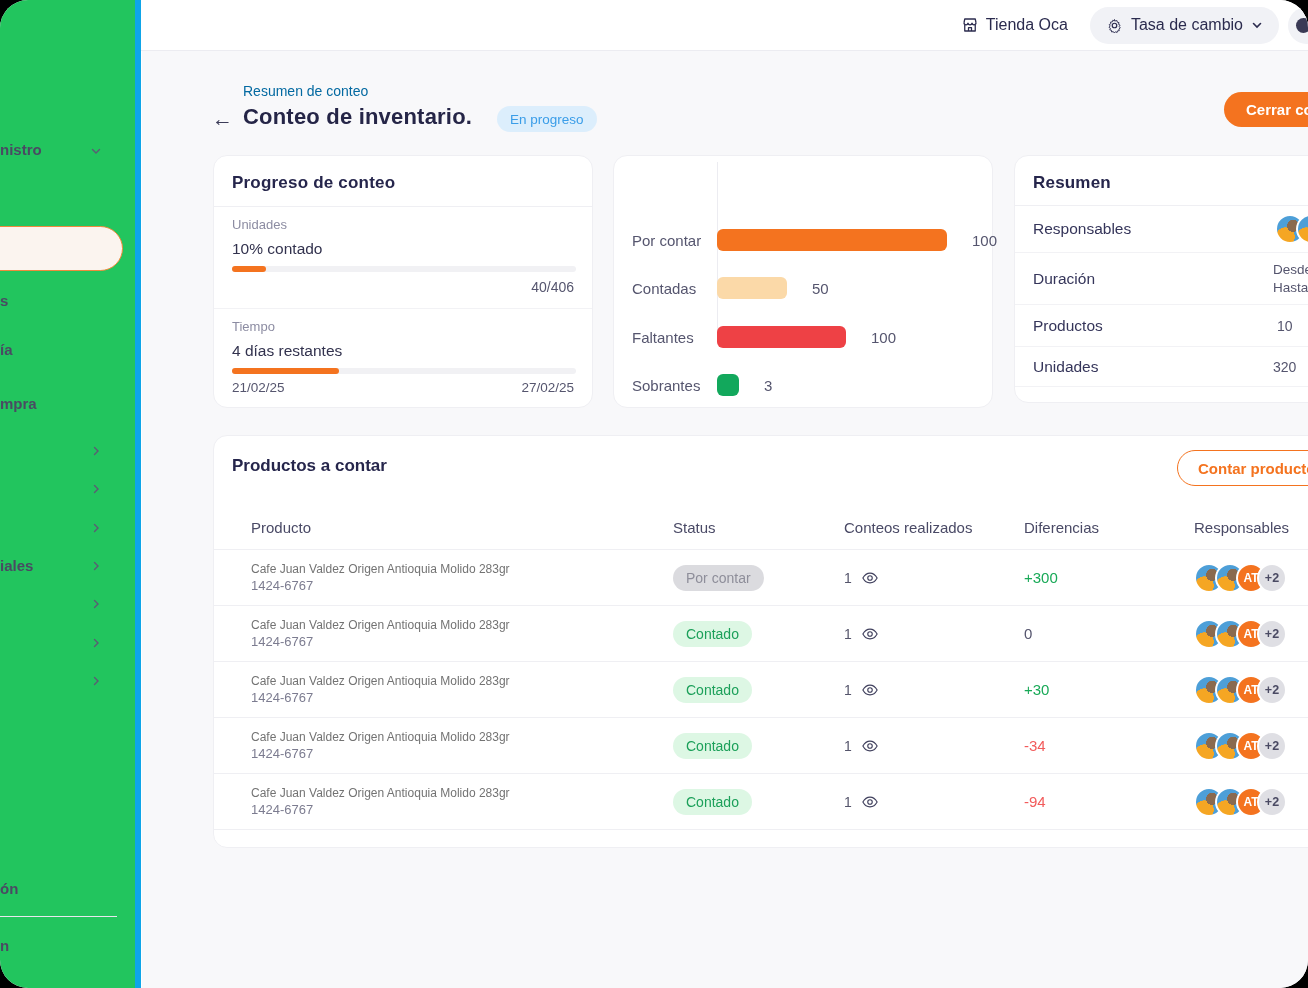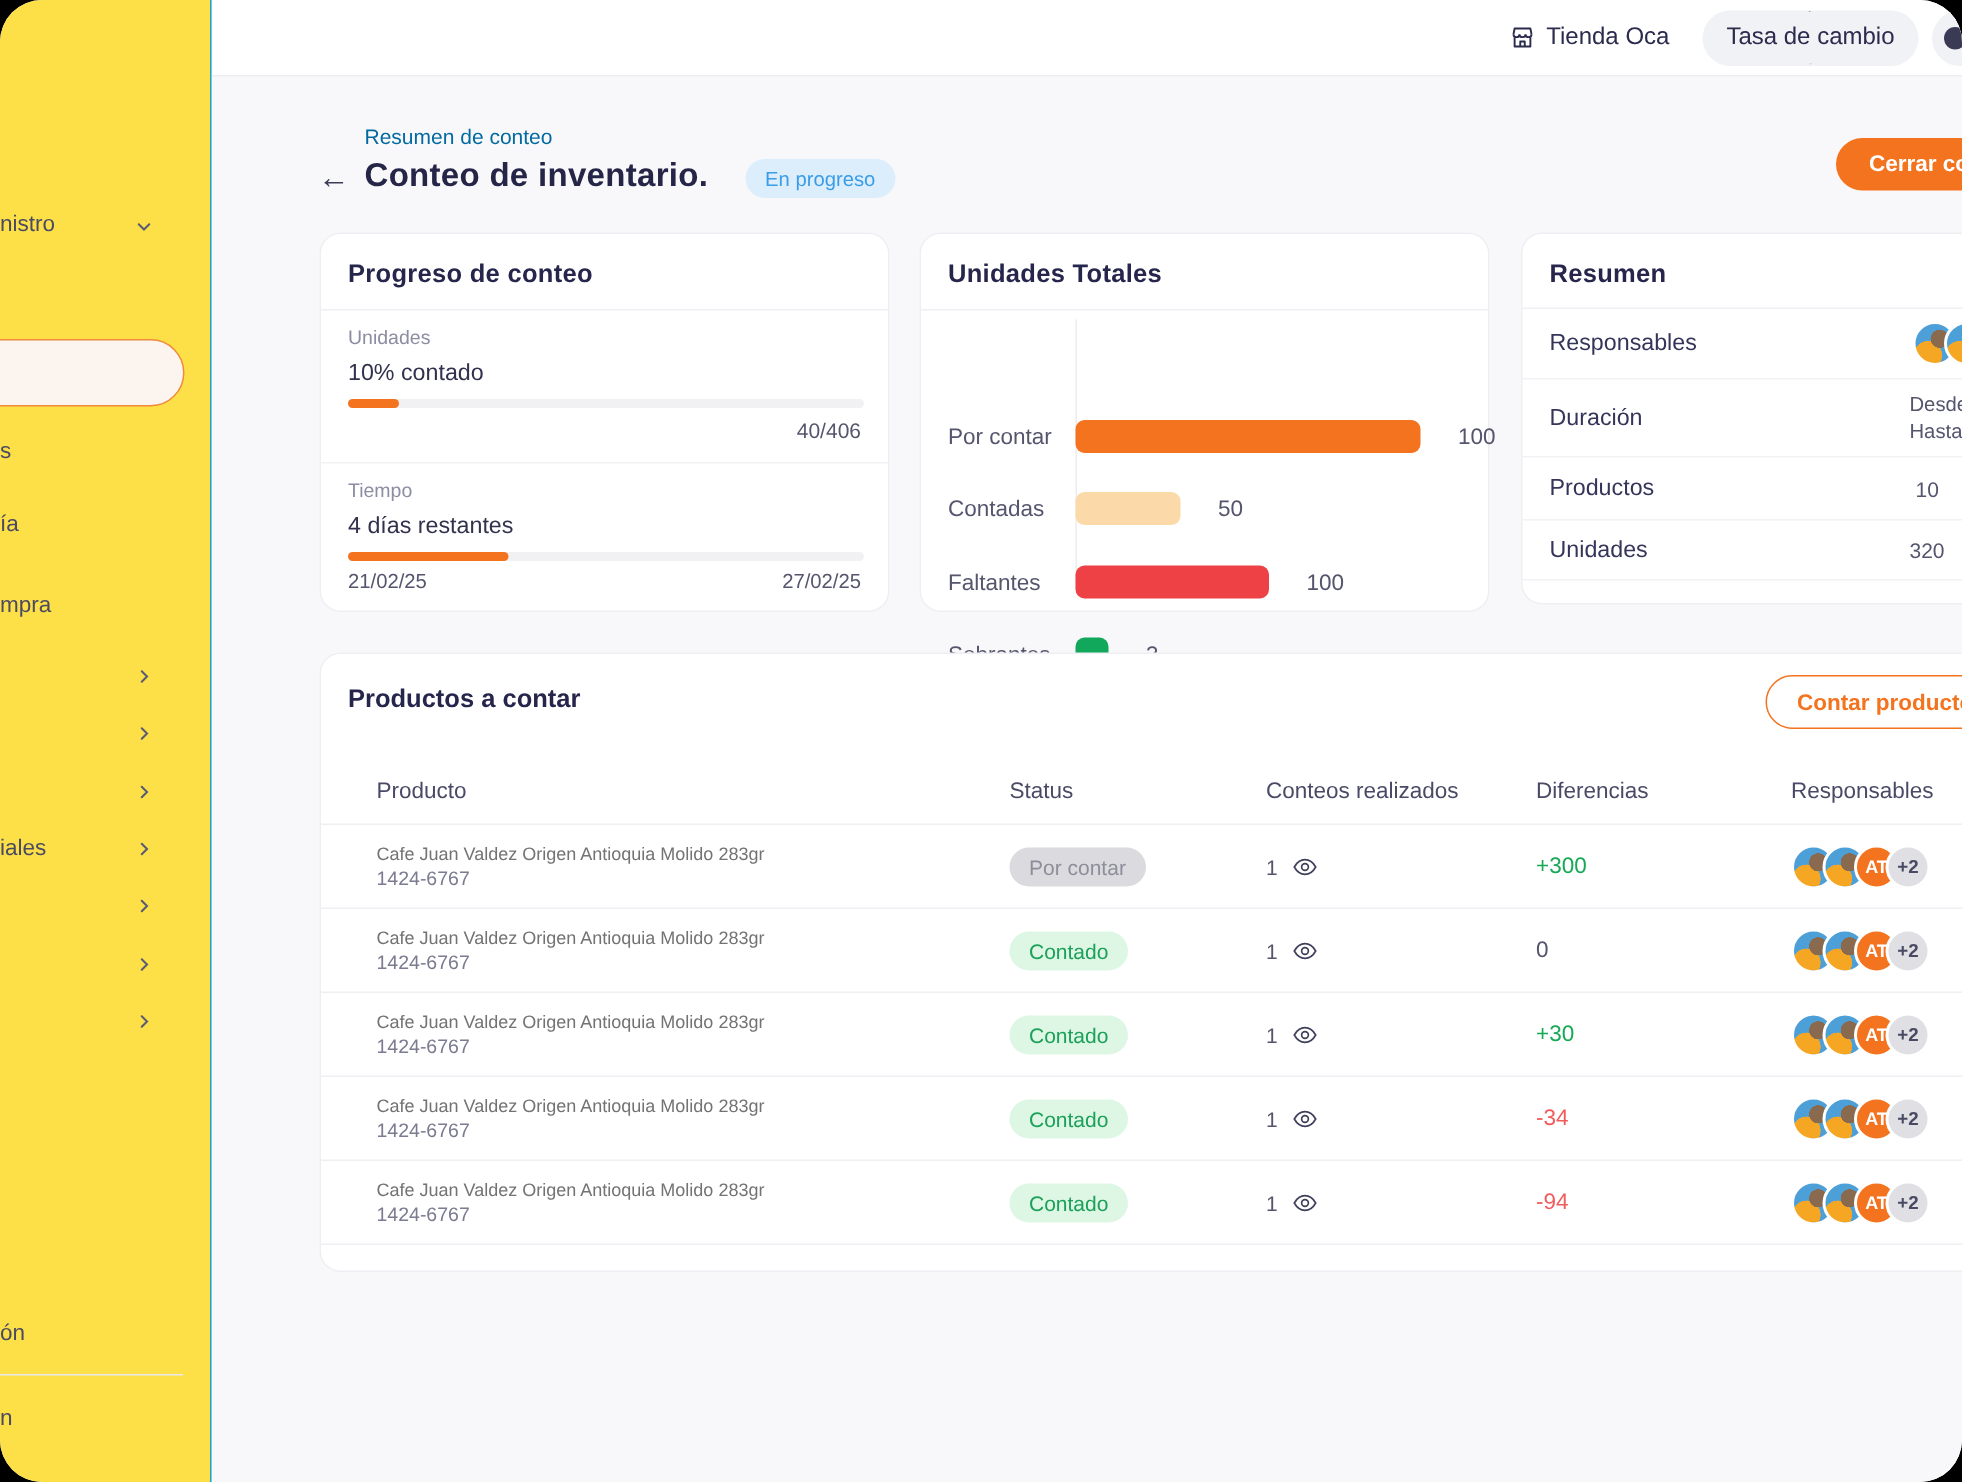--- a/index.html
+++ b/index.html
@@ -1,30 +1,30 @@
 <!DOCTYPE html>
 <html><head>
 <meta charset="utf-8">
 <style>
   * { margin:0; padding:0; box-sizing:border-box; }
   html,body { background:#000; }
   body { font-family:"Liberation Sans", sans-serif; }
   .screen { position:relative; width:1308px; height:988px; background:#fff; border-radius:28px; overflow:hidden; }
 
   
-  .sidebar { position:absolute; left:0; top:0; bottom:0; width:141px; background:#fde047; border-right:1px solid #0ea5e9; z-index:3; }
+  .sidebar { position:absolute; left:0; top:0; bottom:0; width:141px; background:#22c55e; border-right:6px solid #0ea5e9; z-index:3;font-weight:bold; }
   .side-frag { position:absolute; left:0; color:#4A4A63; font-size:15px; white-space:nowrap; }
   .side-chev { position:absolute; left:90px; width:12px; height:12px; }
   .side-pill { position:absolute; left:-24px; top:226px; width:147px; height:45px; border:1.5px solid #F08A3C; background:#FBF4EF; border-radius:23px; }
   .side-divider { position:absolute; left:0; right:18px; top:916px; height:1px; background:#E8E8EE; }
 
   
   .topbar { position:absolute; left:141px; top:0; width:1167px; height:51px; background:#fff; border-bottom:1px solid #ECECF1; display:flex; align-items:center; justify-content:flex-end; z-index:2; }
   .store-group { display:flex; align-items:center; gap:7px; color:#2B2B4E; font-size:16px; font-weight:500; margin-right:22px; }
-  .rate-pill { display:flex; align-items:center; gap:8px; background:#F1F2F6; border-radius:19px; height:37px; padding:0 16px; color:#2B2B4E; font-size:16px; font-weight:500;flex-direction:column; }
+  .rate-pill { display:flex; align-items:center; gap:8px; background:#F1F2F6; border-radius:19px; height:37px; padding:0 16px; color:#2B2B4E; font-size:16px; font-weight:500; }
   .partial-pill { width:64px; height:37px; background:#F1F2F6; border-radius:19px; margin-left:9px; margin-right:-44px; display:flex; align-items:center; padding-left:8px; }
   .partial-dot { width:15px; height:15px; border-radius:50%; background:#3A3A55; }
 
   
   .content { position:absolute; left:142px; top:51px; width:1166px; bottom:0; background:#F8F8FA; }
   .breadcrumb { position:absolute; left:101px; top:32px; font-size:14px; color:#0369a1; }
   .back-arrow { position:absolute; left:70px; top:56px; font-size:21px; color:#3C3C58; line-height:24px; cursor:pointer; }
   .page-title { position:absolute; left:101px; top:53px; font-size:22px; font-weight:600; color:#252547; letter-spacing:.2px; }
   .status-badge { position:absolute; left:355px; top:55px; height:26px; padding:0 13px; background:#DCEEFC; color:#3A9DE8; font-size:13.5px; font-weight:500; border-radius:13px; display:flex; align-items:center; }
   .close-btn { position:absolute; left:1082px; top:41px; height:35px; padding:0 22px; background:#F4731F; color:#fff; font-size:15px; font-weight:700; border:none; border-radius:18px; white-space:nowrap; cursor:pointer; font-family:"Liberation Sans", sans-serif; }
@@ -184,21 +184,20 @@
       <div class="p-track">
           <div class="p-fill" style="width: 31%;"></div>
         </div>
       <div class="p-dates">
         <span>21/02/25</span>
         <span>27/02/25</span>
       </div>
     </section>
 
     <section class="card" id="units-card">
-      <div class="card-head"><span class="card-title">Unidades Totales</span></div>
       <div class="chart-area">
         <div class="axis-line"></div>
 
         <span class="bar-label" style="top:76px;">Por contar</span>
         <div class="bar-wrap" style="top:73px;">
           <div class="bar" style="width: 230px; background: rgb(244, 115, 31);"></div>
           <span class="bar-val">100</span>
         </div>
 
         <span class="bar-label" style="top:124px;">Contadas</span>

